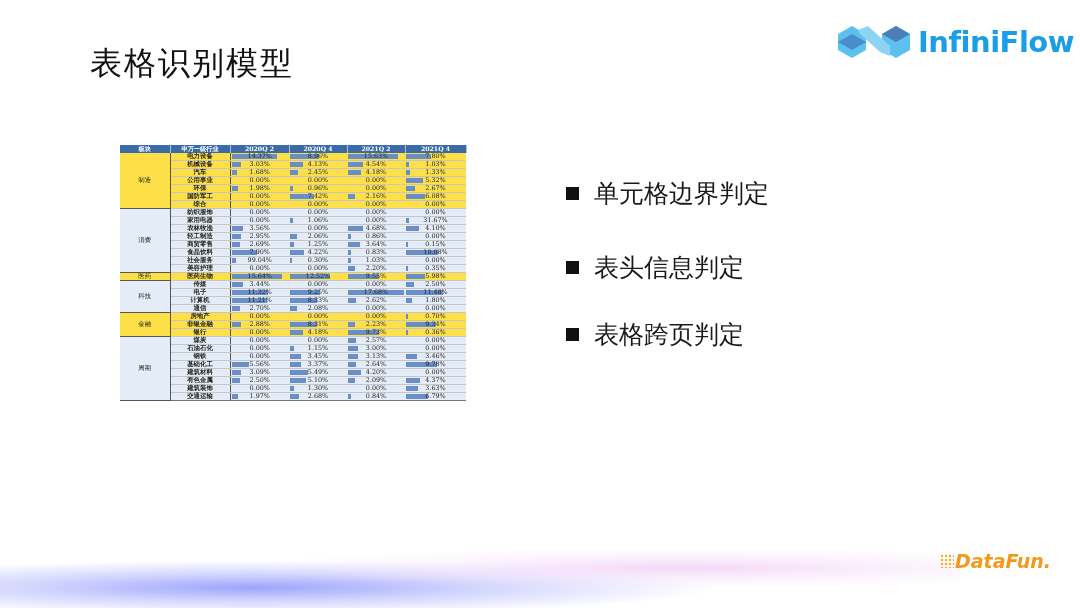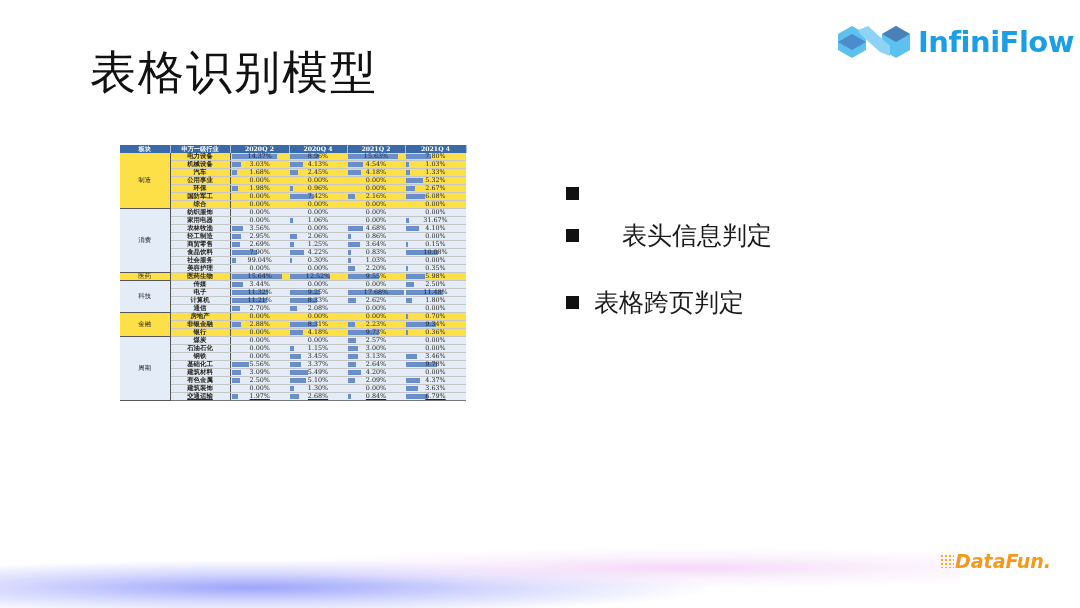--- a/index.html
+++ b/index.html
@@ -3,21 +3,21 @@
 <meta charset="utf-8">
 <style>
   html, body { margin: 0; padding: 0; }
   body {
     width: 1080px; height: 608px; position: relative; overflow: hidden;
     background: #ffffff;
     font-family: "DejaVu Serif", "Liberation Serif", serif;
   }
   .title {
     position: absolute; left: 90px; top: 42px;
-    font-size: 46px; color: #111; letter-spacing: 2px; font-weight: normal;
+    font-size: 32px; color: #111; letter-spacing: 2px; font-weight: normal;
   }
   
   .logo { position: absolute; left: 836px; top: 20px; height: 44px; display: flex; align-items: center; }
   .logo svg { width: 76px; height: 40px; }
   .logo-text {
     font-family: "DejaVu Sans", "Liberation Sans", sans-serif;
     font-weight: bold; font-size: 29px; color: #1a9ee6; margin-left: 6px; letter-spacing: -0.5px;
   }
   
   .tbl-wrap { position: absolute; left: 120px; top: 145px; width: 346px; }
@@ -29,29 +29,29 @@
   td { height: 7px; line-height: 7px; padding: 0; text-align: center; color: #222; border-bottom: 1px solid #c6c6c6; }
   td.grp { font-weight: normal; border-right: 1px solid #555; border-bottom: 1px solid #555; }
   td.ind { border-right: 1px solid #555; font-weight: bold; }
   tr.g-cream td { background: #fde047; }
   tr.g-blue td { background: #e3ecf7; }
   td.val { position: relative; }
   td.val .bar {
     position: absolute; left: 1px; top: 1px; bottom: 1px; background: #6a8fc8;
   }
   td.val .num { position: relative; }
-  tr.last td { border-bottom: 1.5px solid #777; text-decoration: underline; }
+  tr.last td { border-bottom: 1.5px solid #777; }
   
   .bullets { position: absolute; left: 566px; top: 172px; }
   .bullet {
     display: flex; align-items: center; height: 72px; font-size: 25px; color: #1a1a1a;
   }
   .bullet .sq { width: 13px; height: 13px; background: #111; margin-right: 15px; }
   .bullet:nth-child(1) { height: 42px; }
-  .bullet:nth-child(2) { height: 42px; gap: 28px; }
+  .bullet:nth-child(2) { margin-top: 32px; height: 42px; }
   .bullet:nth-child(3) { margin-top: 25px; height: 42px; }
   .bullet:nth-child(4) { margin-top: 24px; height: 42px; }
   
   .swoosh1 {
     position: absolute; left: 0; top: 560px; width: 720px; height: 50px;
     background: radial-gradient(ellipse at 35% 55%, rgba(140,150,250,0.85) 0%, rgba(170,175,252,0.5) 35%, rgba(255,255,255,0) 70%);
   }
   .swoosh2 {
     position: absolute; left: 260px; top: 548px; width: 700px; height: 40px;
     background: radial-gradient(ellipse at 60% 50%, rgba(240,200,245,0.7) 0%, rgba(245,225,250,0.4) 40%, rgba(255,255,255,0) 72%);
@@ -326,20 +326,21 @@
           <td class="val"><span class="bar" style="width: 2.688px; background: rgb(106, 143, 200);"></span><span class="num">0.84%</span></td>
           <td class="val"><span class="bar" style="width: 21.728px; background: rgb(106, 143, 200);"></span><span class="num">6.79%</span></td>
         </tr>
       </tbody>
   </table>
 </div>
 
 <div class="bullets">
   <div class="bullet">
     <span class="sq"></span>
+    <span>单元格边界判定</span>
   </div>
   <div class="bullet">
     <span class="sq"></span>
     <span>表头信息判定</span>
   </div>
   <div class="bullet">
     <span class="sq"></span>
     <span>表格跨页判定</span>
   </div>
 </div>

